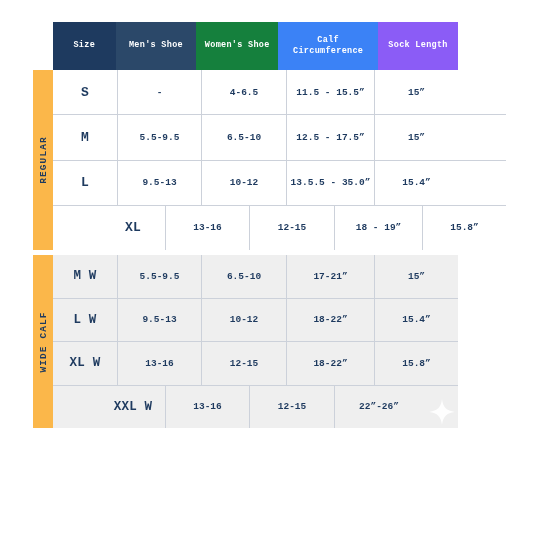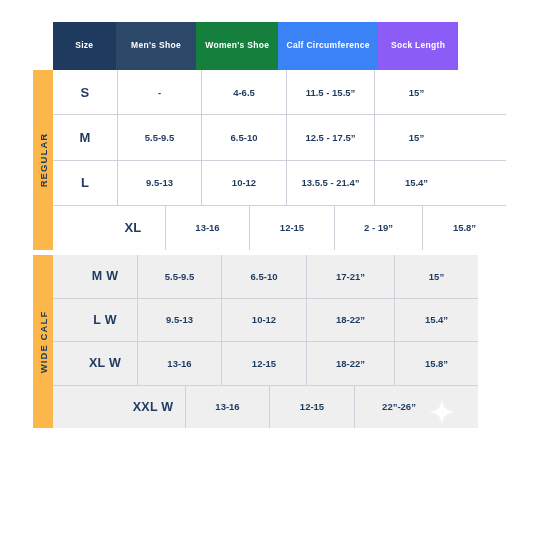--- a/index.html
+++ b/index.html
@@ -14,20 +14,21 @@
     overflow: hidden;
     position: relative;
   }
 
   #chart-root {
     position: absolute;
     left: 33px;
     top: 22px;
     width: 425px;
     height: 406px;
+    font-family: Liberation Mono, monospace;
   }
 
   
   .header-row {
     position: absolute;
     left: 20px;          
     top: 0px;
     width: 405px;
     height: 48px;
     display: flex;
@@ -108,21 +109,21 @@
     padding: 0 2px;
   }
   .cell:last-child { border-right: none; }
   .c-0 { width: 65px; font-size: 13px; font-weight: bold; letter-spacing: 0.2px; }
   .c-1 { width: 84px; }
   .c-2 { width: 85px; }
   .c-3 { width: 88px; }
   .c-4 { width: 83px; }
 
   
-  #section-wide .c-0 { font-size: 12.5px; margin-left: 20px; }
+  #section-wide .c-0 { font-size: 12.5px; }
 
   
   #sparkle {
     position: absolute;
     left: 428px;
     top: 398px;
     width: 28px;
     height: 28px;
     pointer-events: none;
   }
@@ -159,29 +160,29 @@
         <div class="cell c-1">5.5-9.5</div>
         <div class="cell c-2">6.5-10</div>
         <div class="cell c-3">12.5 - 17.5”</div>
         <div class="cell c-4">15”</div>
       </div>
 
       <div class="data-row">
         <div class="cell c-0">L</div>
         <div class="cell c-1">9.5-13</div>
         <div class="cell c-2">10-12</div>
-        <div class="cell c-3">13.5.5 - 21.4”</div>
+        <div class="cell c-3">13.5.5 - 35.0”</div>
         <div class="cell c-4">15.4”</div>
       </div>
 
       <div class="data-row">
         <div class="cell c-0">XL</div>
         <div class="cell c-1">13-16</div>
         <div class="cell c-2">12-15</div>
-        <div class="cell c-3">2 - 19”</div>
+        <div class="cell c-3">18 - 19”</div>
         <div class="cell c-4">15.8”</div>
       </div>
 
     </div>
   </div>
 
   <div class="section" id="section-wide">
     <div class="side-label">
       <span class="side-label-text">WIDE CALF</span>
     </div>

